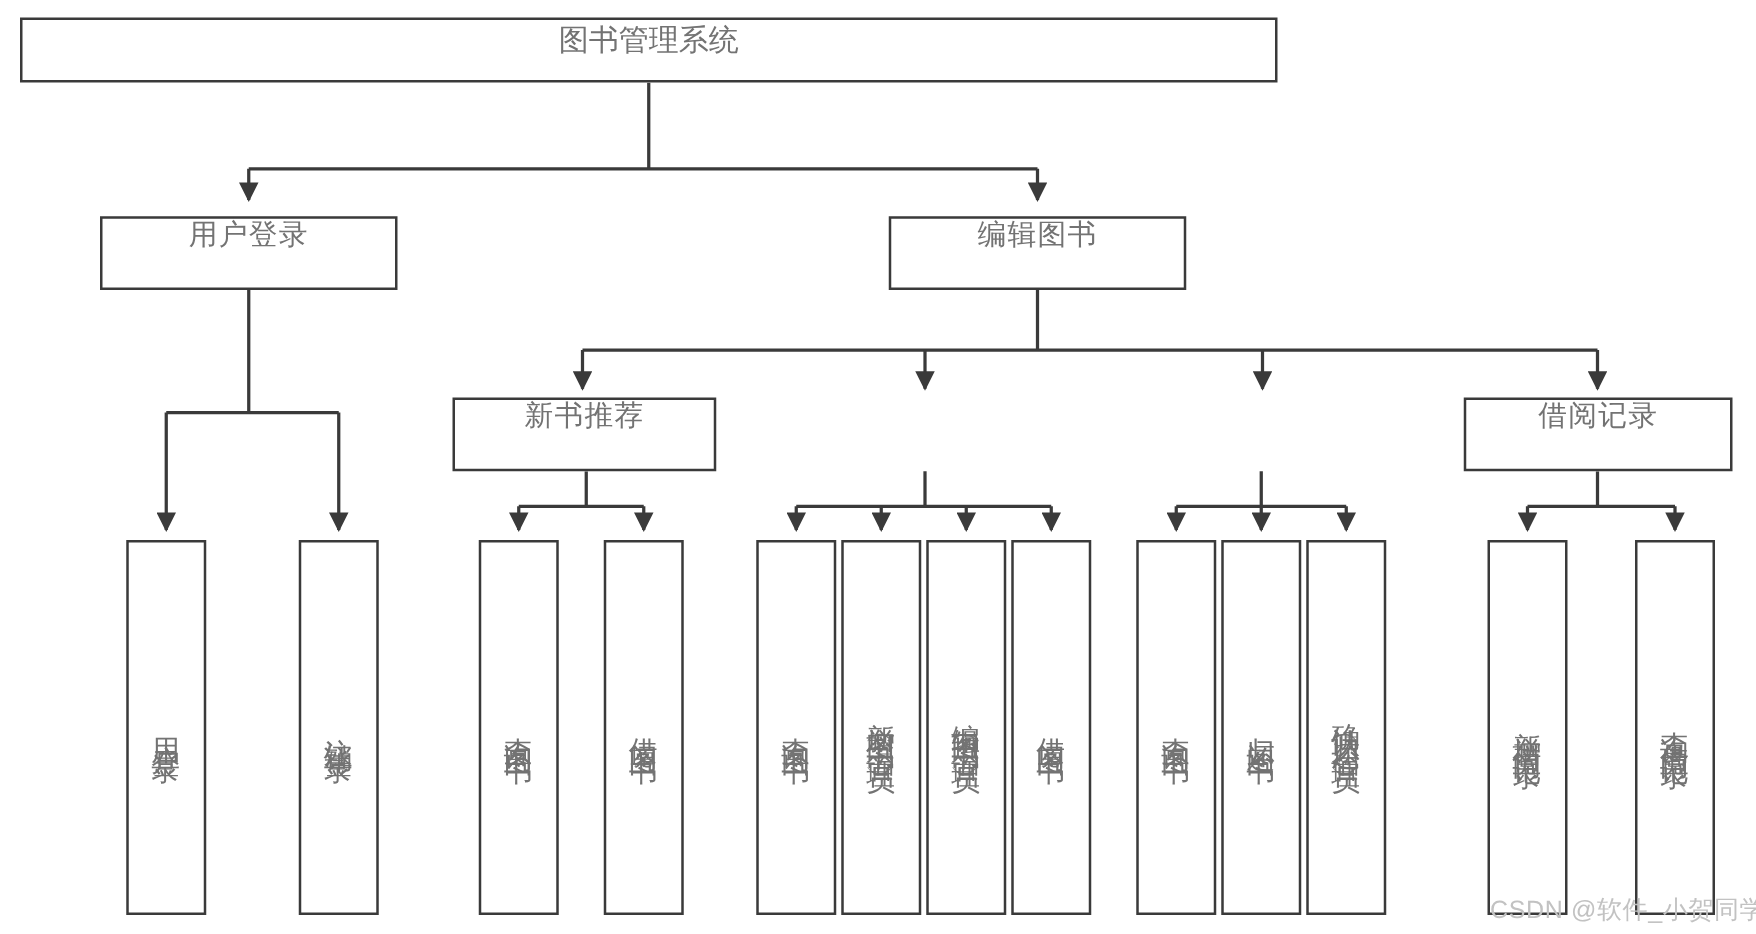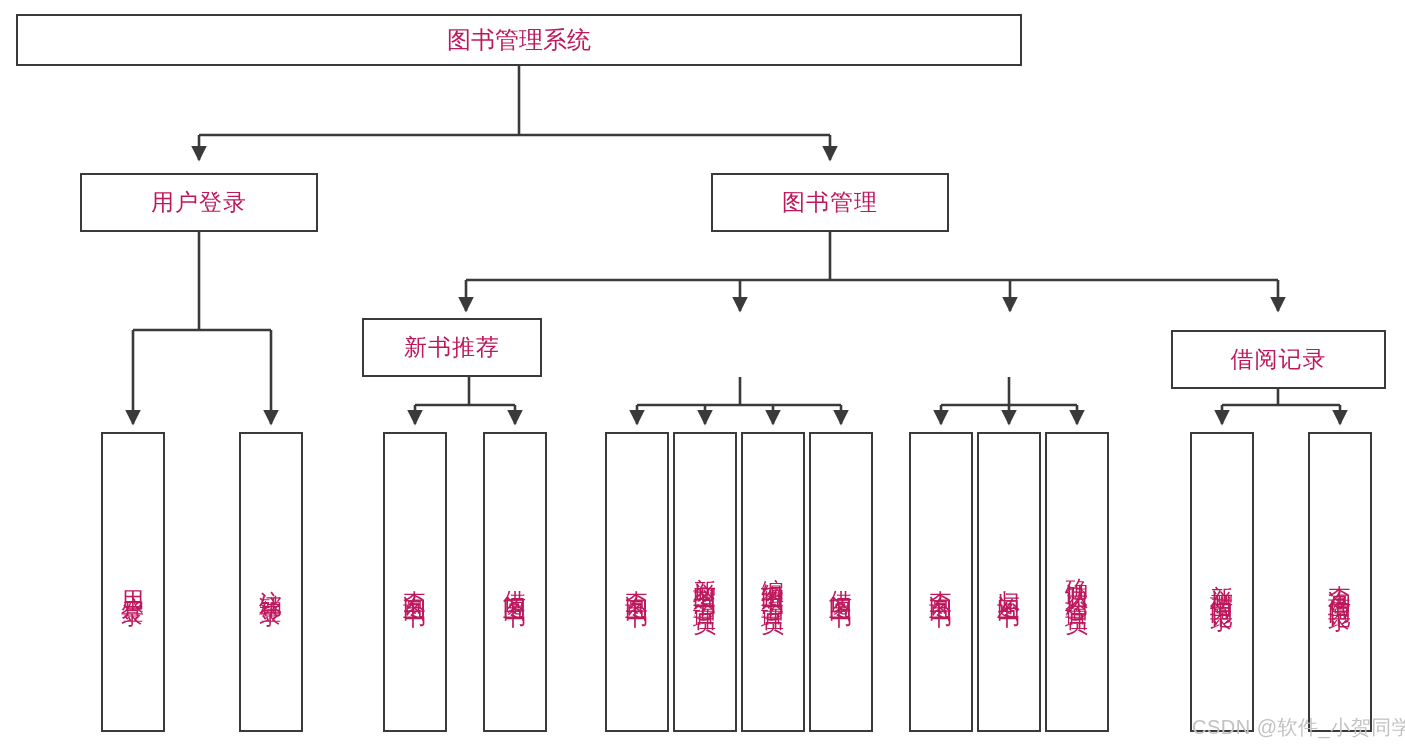--- a/index.html
+++ b/index.html
@@ -24,23 +24,22 @@
     width: 1405px;
     height: 747px;
     pointer-events: none;
   }
   .node {
     position: absolute;
     box-sizing: border-box;
     border: 2.5px solid #3a3a3a;
     background: #ffffff;
     display: flex;
-    align-items: center;
     justify-content: center;
-    color: #be185d;
+    color: #737373;
   }
   .node.h {
     font-size: 23px;
     letter-spacing: 1px;
     line-height: 1.1;
   }
   .node.root {
     font-size: 24px;
   }
   .node.v {
@@ -118,27 +117,27 @@
   </svg>
 
   <div class="node root" style="left:16px; top:14px; width:1006px; height:52px;">
     <span>图书管理系统</span>
   </div>
 
   <div class="node h" style="left:80px; top:173px; width:238px; height:59px;">
     <span>用户登录</span>
   </div>
   <div class="node h" style="left:711px; top:173px; width:238px; height:59px;">
-    <span>图书管理</span>
+    <span>编辑图书</span>
   </div>
 
-  <div class="node h" style="left:362px; top:318px; width:180px; height:59px;">
+  <div class="node h" style="left:362px; top:318px; width:211px; height:59px;">
     <span>新书推荐</span>
   </div>
-  <div class="node h" style="left:1171px; top:318px; width:215px; height:59px;margin-top:12px;">
+  <div class="node h" style="left:1171px; top:318px; width:215px; height:59px;">
     <span>借阅记录</span>
   </div>
 
   <div class="node v" style="left:101px; top:432px; width:64px; height:300px;">
     <span class="vtext">用户登录</span>
   </div>
   <div class="node v" style="left:239px; top:432px; width:64px; height:300px;">
     <span class="vtext">注销登录</span>
   </div>
 

